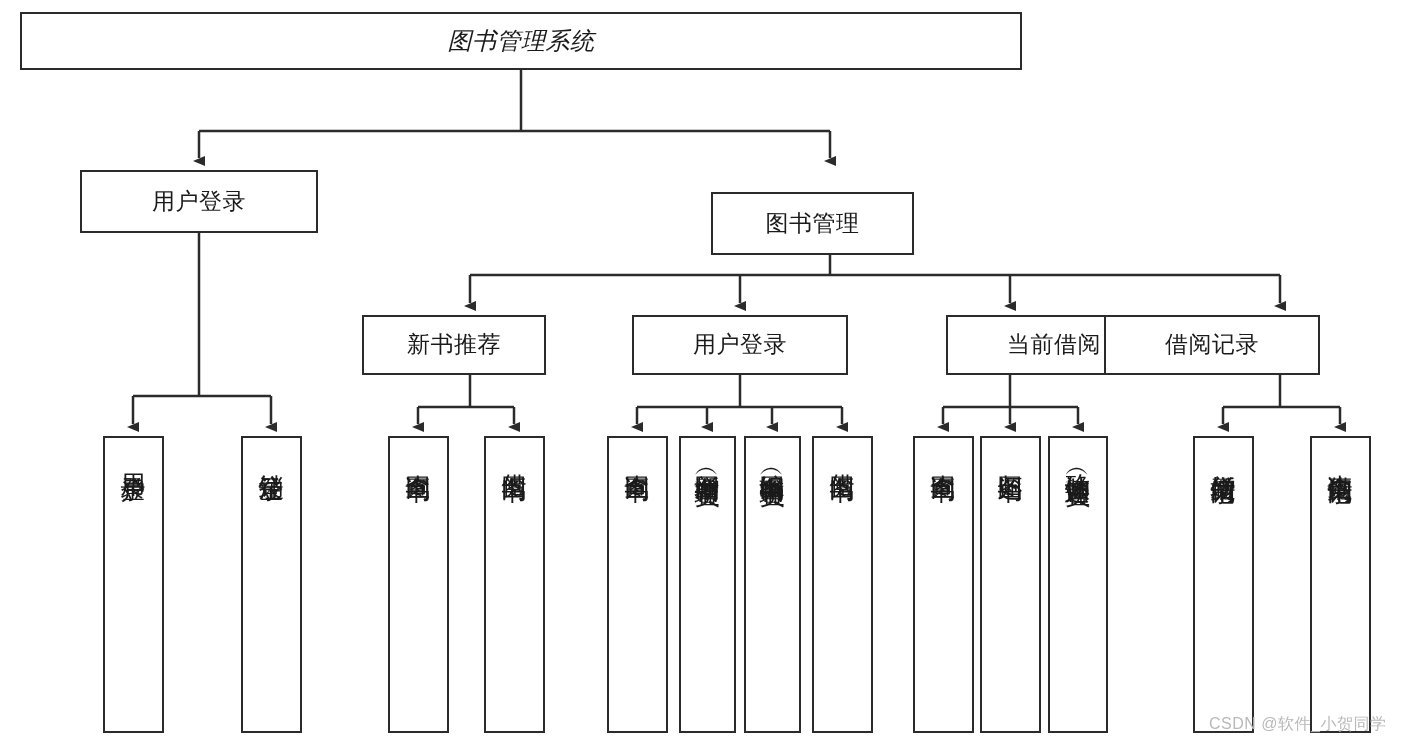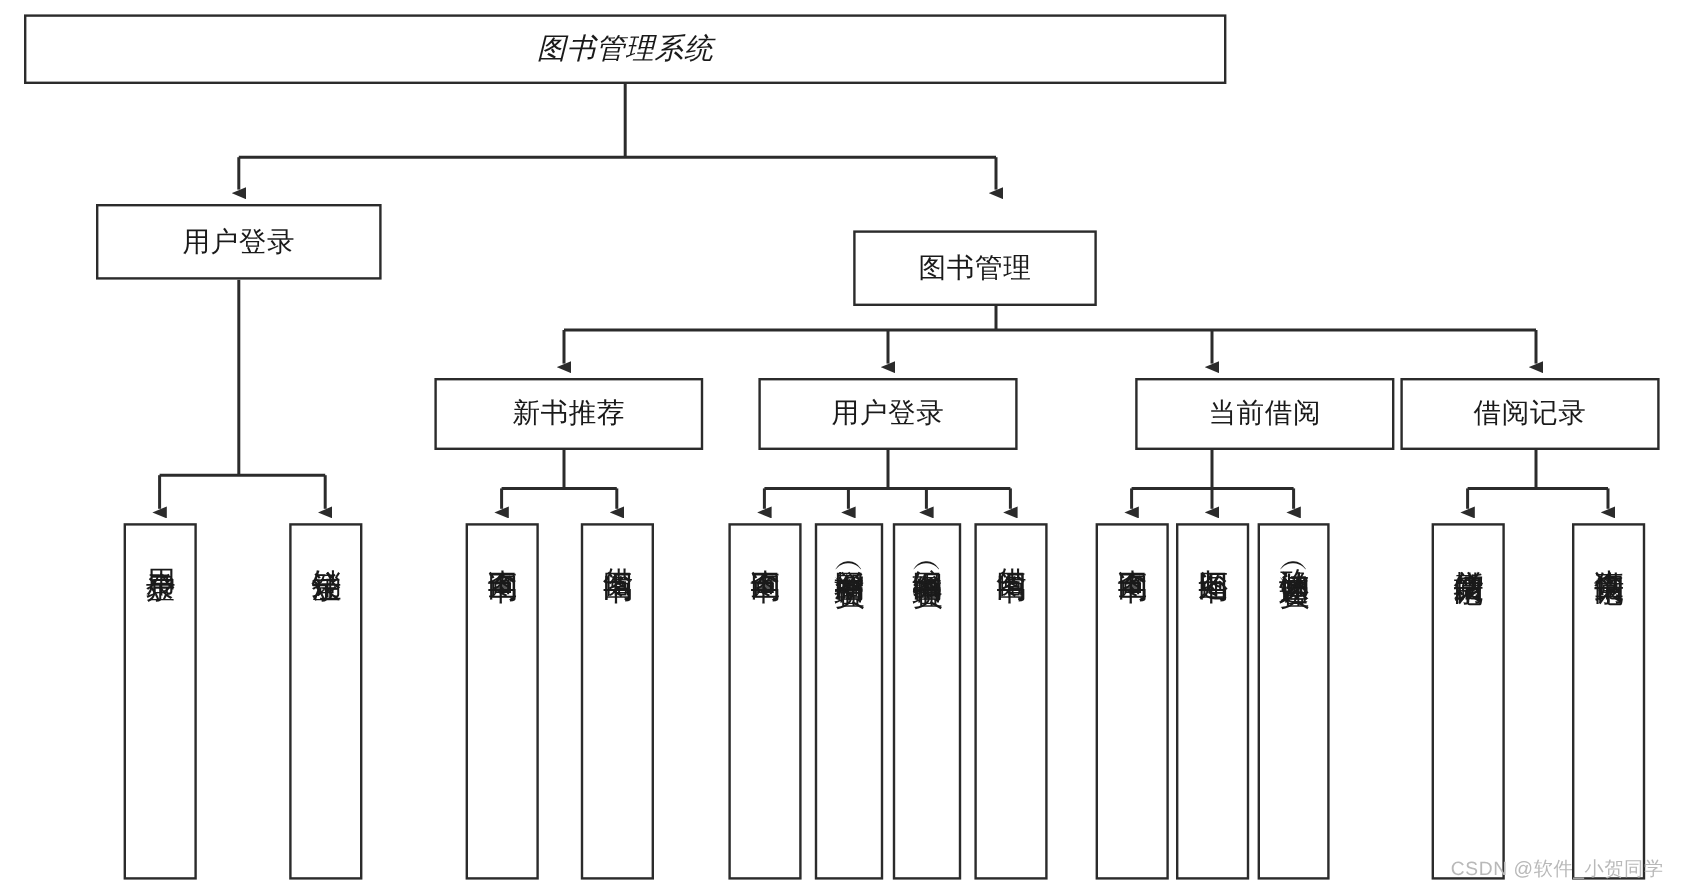--- a/index.html
+++ b/index.html
@@ -128,30 +128,30 @@
     <span class="label">图书管理系统</span>
   </div>
 
   <div class="node horiz" style="left:80px; top:170px; width:238px; height:63px;">
     <span class="label">用户登录</span>
   </div>
   <div class="node horiz" style="left:711px; top:170px; width:203px; height:63px;margin-top:22px;">
     <span class="label">图书管理</span>
   </div>
 
-  <div class="node horiz" style="left:362px; top:315px; width:224px; height:60px;">
+  <div class="node horiz" style="left:362px; top:315px; width:184px; height:60px;">
     <span class="label">新书推荐</span>
   </div>
   <div class="node horiz" style="left:632px; top:315px; width:216px; height:60px;">
     <span class="label">用户登录</span>
   </div>
   <div class="node horiz" style="left:902px; top:315px; width:216px; height:60px;margin-left:44px;">
     <span class="label">当前借阅</span>
   </div>
-  <div class="node horiz" style="left:1167px; top:315px; width:216px; height:60px;">
+  <div class="node horiz" style="left:1104px; top:315px; width:216px; height:60px;">
     <span class="label">借阅记录</span>
   </div>
 
   <div class="node vert" style="left:103px; top:436px; width:61px; height:297px;">
     <span class="label">用户登录</span>
   </div>
   <div class="node vert" style="left:241px; top:436px; width:61px; height:297px;">
     <span class="label">注销登录</span>
   </div>
 

